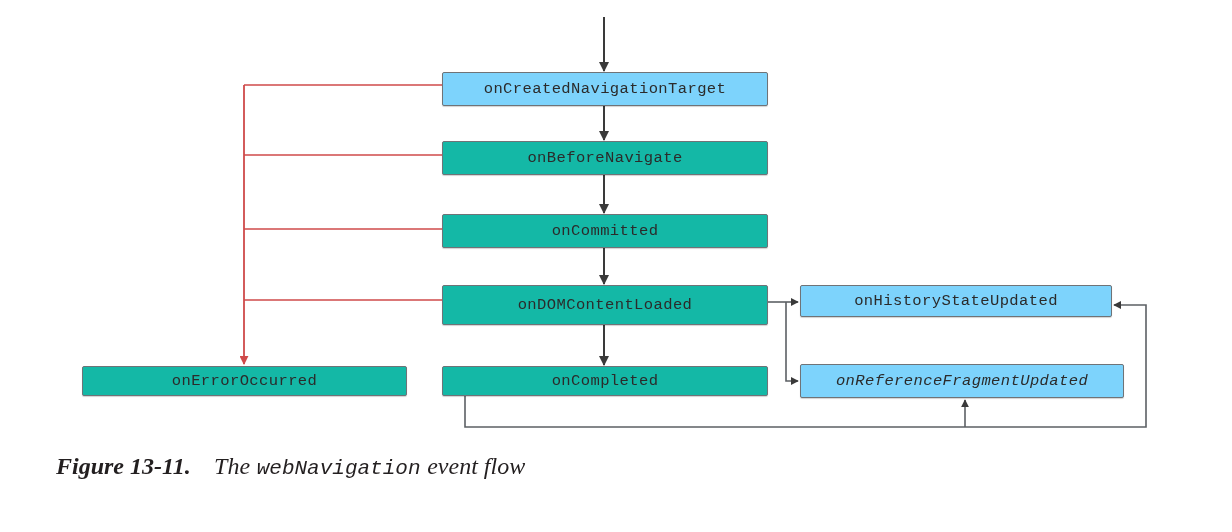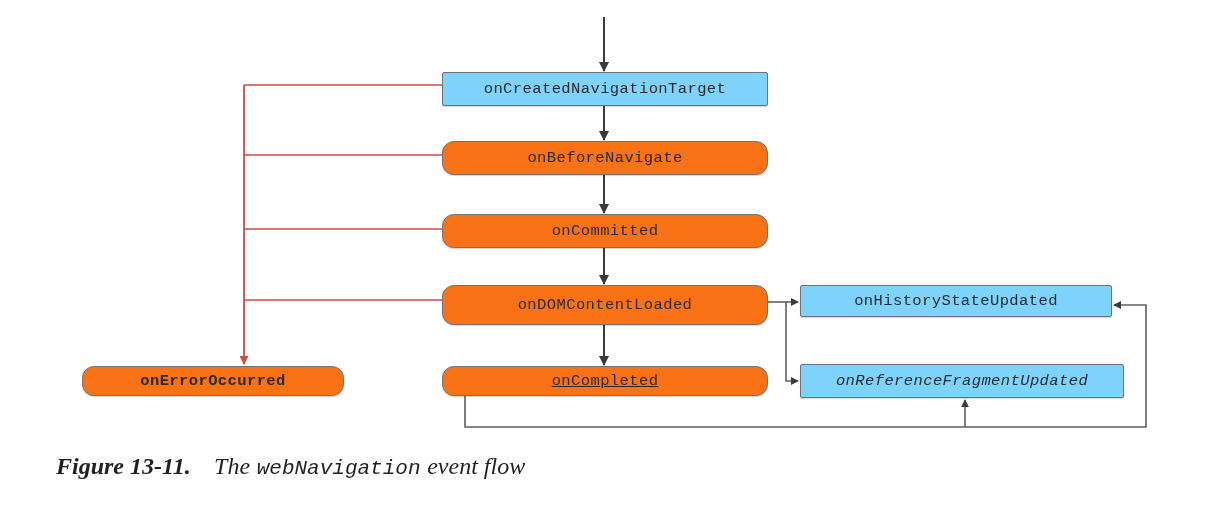--- a/index.html
+++ b/index.html
@@ -29,21 +29,21 @@
     display: flex;
     align-items: center;
     justify-content: center;
     font-family: "Liberation Mono", "DejaVu Sans Mono", monospace;
     font-size: 15.5px;
     color: #2b2b2b;
     letter-spacing: 0.4px;
     white-space: nowrap;
     box-shadow: 0 1px 1px rgba(0,0,0,0.18);
   }
-  .node.blue { background: #f97316; border-radius: 12px; }
+  .node.blue { background: #14b8a6; }
   .node.gray { background: #7dd3fc; }
 
   .caption {
     position: absolute;
     left: 56px;
     top: 452px;
     font-size: 24px;
     color: #231f20;
     white-space: nowrap;
   }
@@ -118,25 +118,25 @@
   </div>
 
   <div class="node blue" style="left:442px; top:214px; width:326px; height:34px;">
     <span>onCommitted</span>
   </div>
 
   <div class="node blue" style="left:442px; top:285px; width:326px; height:40px;">
     <span>onDOMContentLoaded</span>
   </div>
 
-  <div class="node blue" style="left:442px; top:366px; width:326px; height:30px;text-decoration:underline;">
+  <div class="node blue" style="left:442px; top:366px; width:326px; height:30px;">
     <span>onCompleted</span>
   </div>
 
-  <div class="node blue" style="left:82px; top:366px; width:262px; height:30px;font-weight:bold;">
+  <div class="node blue" style="left:82px; top:366px; width:325px; height:30px;">
     <span>onErrorOccurred</span>
   </div>
 
   <div class="node gray" style="left:800px; top:285px; width:312px; height:32px;">
     <span>onHistoryStateUpdated</span>
   </div>
 
   <div class="node gray" style="left:800px; top:364px; width:324px; height:34px;font-style:italic;">
     <span>onReferenceFragmentUpdated</span>
   </div>

